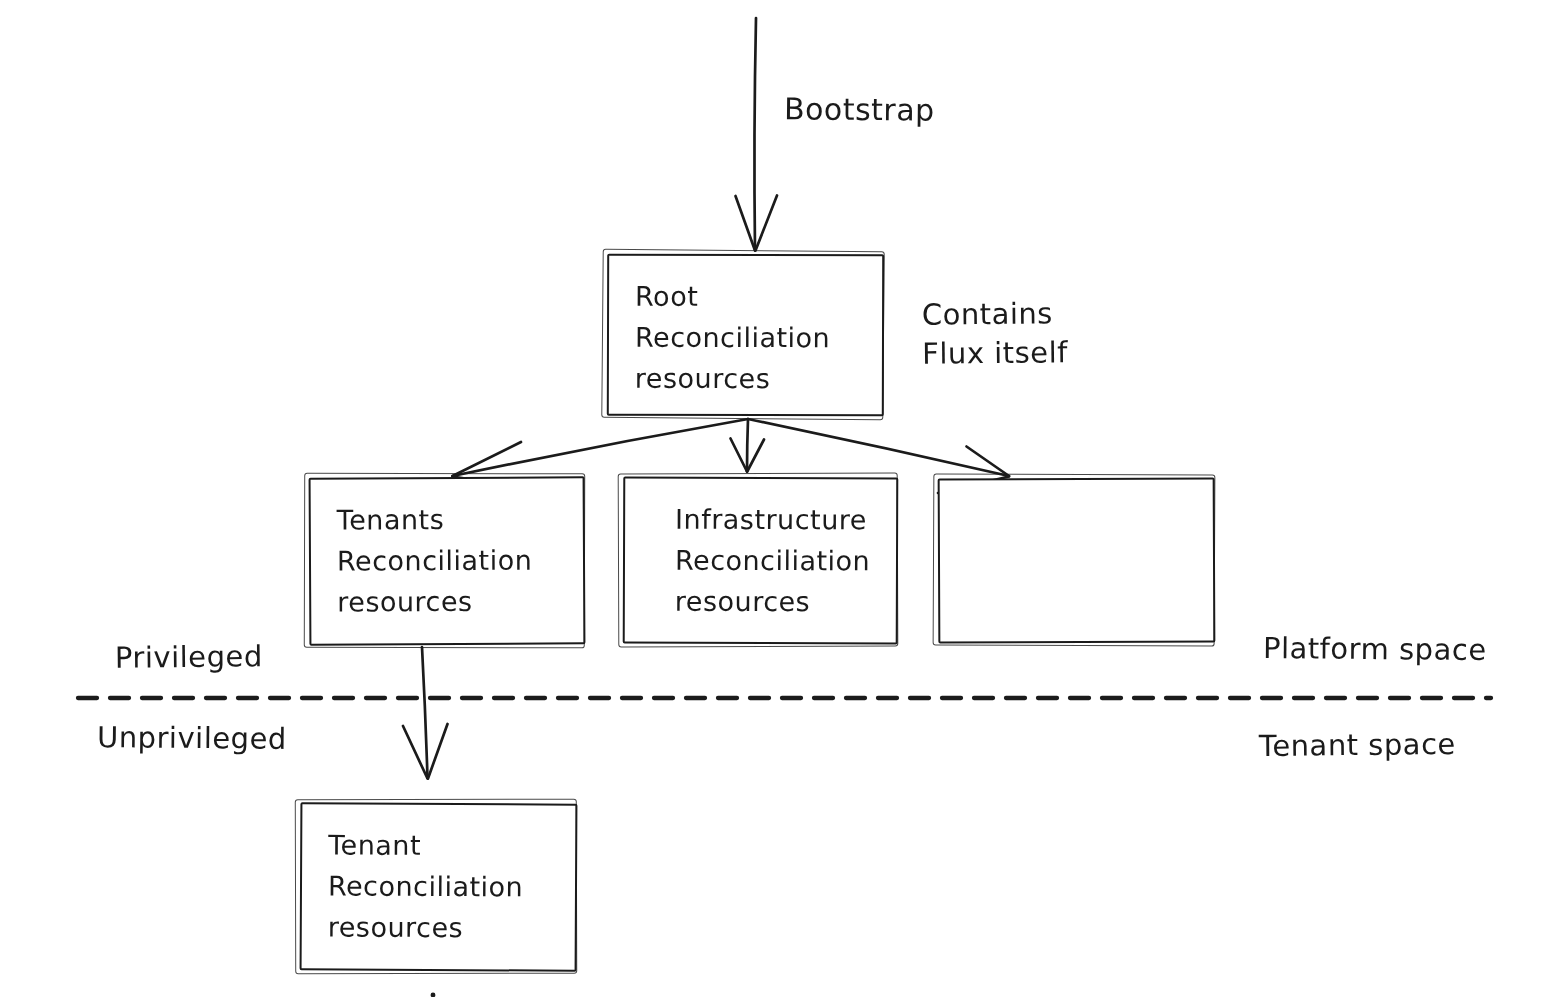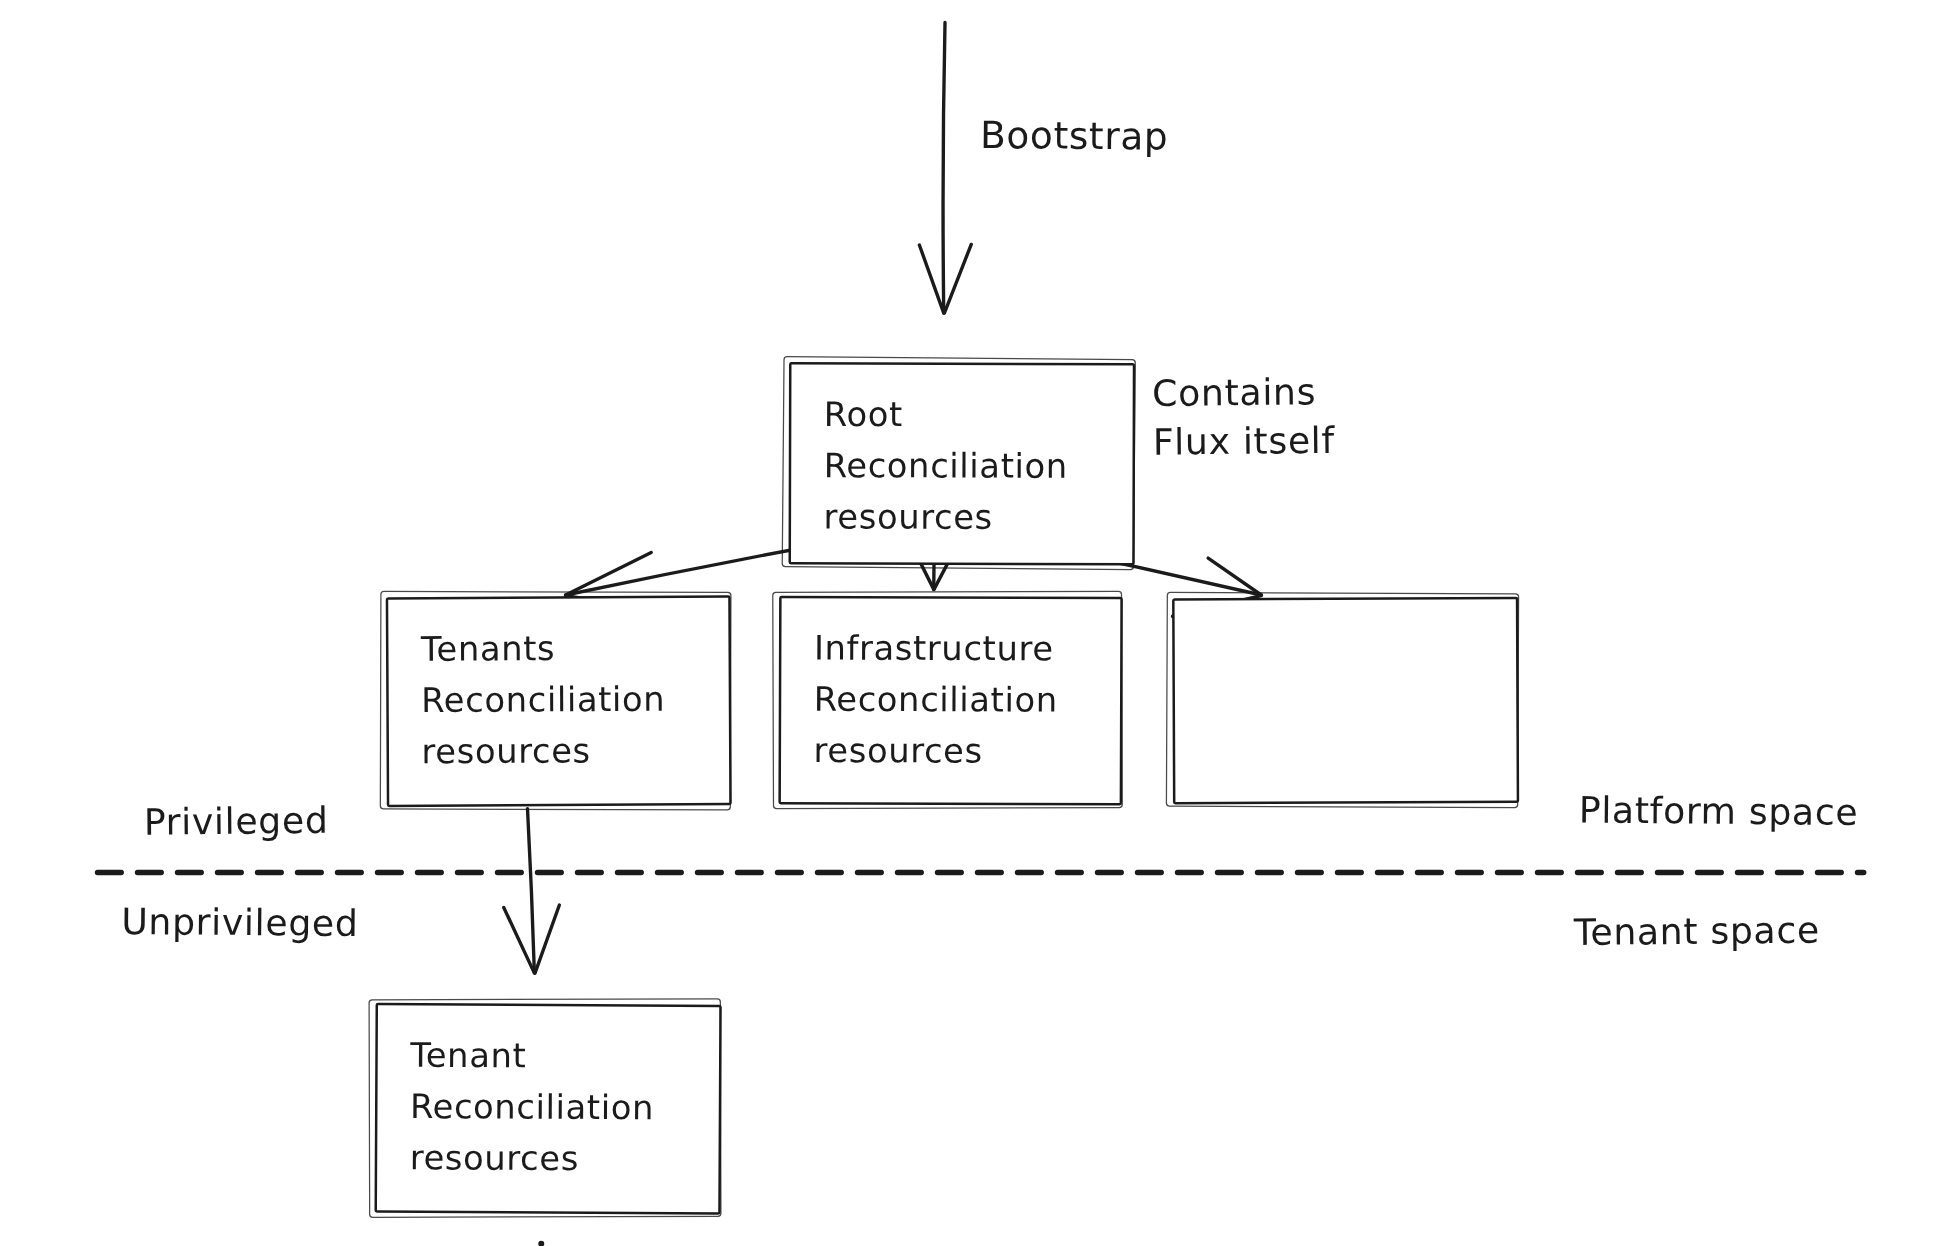--- a/index.html
+++ b/index.html
@@ -36,21 +36,21 @@
     position: absolute;
     inset: -6px -2px -5px -7px;
     border: 1.7px solid rgba(27,27,27,0.8);
     border-radius: 3px;
     pointer-events: none;
   }
   .node.r1 { transform: rotate(0.15deg); }
   .node.r1::before { transform: rotate(0.35deg); }
   .node.r2 { transform: rotate(-0.3deg); }
   .node.r2::before { transform: rotate(0.45deg); }
-  .node.r3 { transform: rotate(0.2deg); }
+  .node.r3 { transform: rotate(0.2deg); padding-left: 24px; }
   .node.r3::before { transform: rotate(-0.4deg); }
   .node.r4 { transform: rotate(-0.25deg); }
   .node.r4::before { transform: rotate(0.5deg); }
   .node.r5 { transform: rotate(0.3deg); }
   .node.r5::before { transform: rotate(-0.45deg); }
   .node-label {
     display: block;
     padding: 20px 14px 0 26px;
     font-size: 27px;
     line-height: 41px;
@@ -107,21 +107,21 @@
 
     <g>
       <path d="M422 647 Q425.5 713 427.5 778"></path>
       <path d="M403 726 L427.5 778.5"></path>
       <path d="M447.5 724 L428 778.5"></path>
     </g>
 
     <circle cx="433" cy="995" r="2.4" fill="#1b1b1b" stroke="none"></circle>
   </svg>
 
-  <div class="node r1" style="left:631px; top:254px; width:277px; height:162px;margin-top:36px;">
+  <div class="node r1" style="left:607px; top:254px; width:277px; height:162px;">
     <span class="node-label">Root
 Reconciliation
 resources</span>
   </div>
 
   <div class="node r2" style="left:309px; top:477px; width:276px; height:168px;">
     <span class="node-label">Tenants
 Reconciliation
 resources</span>
   </div>

